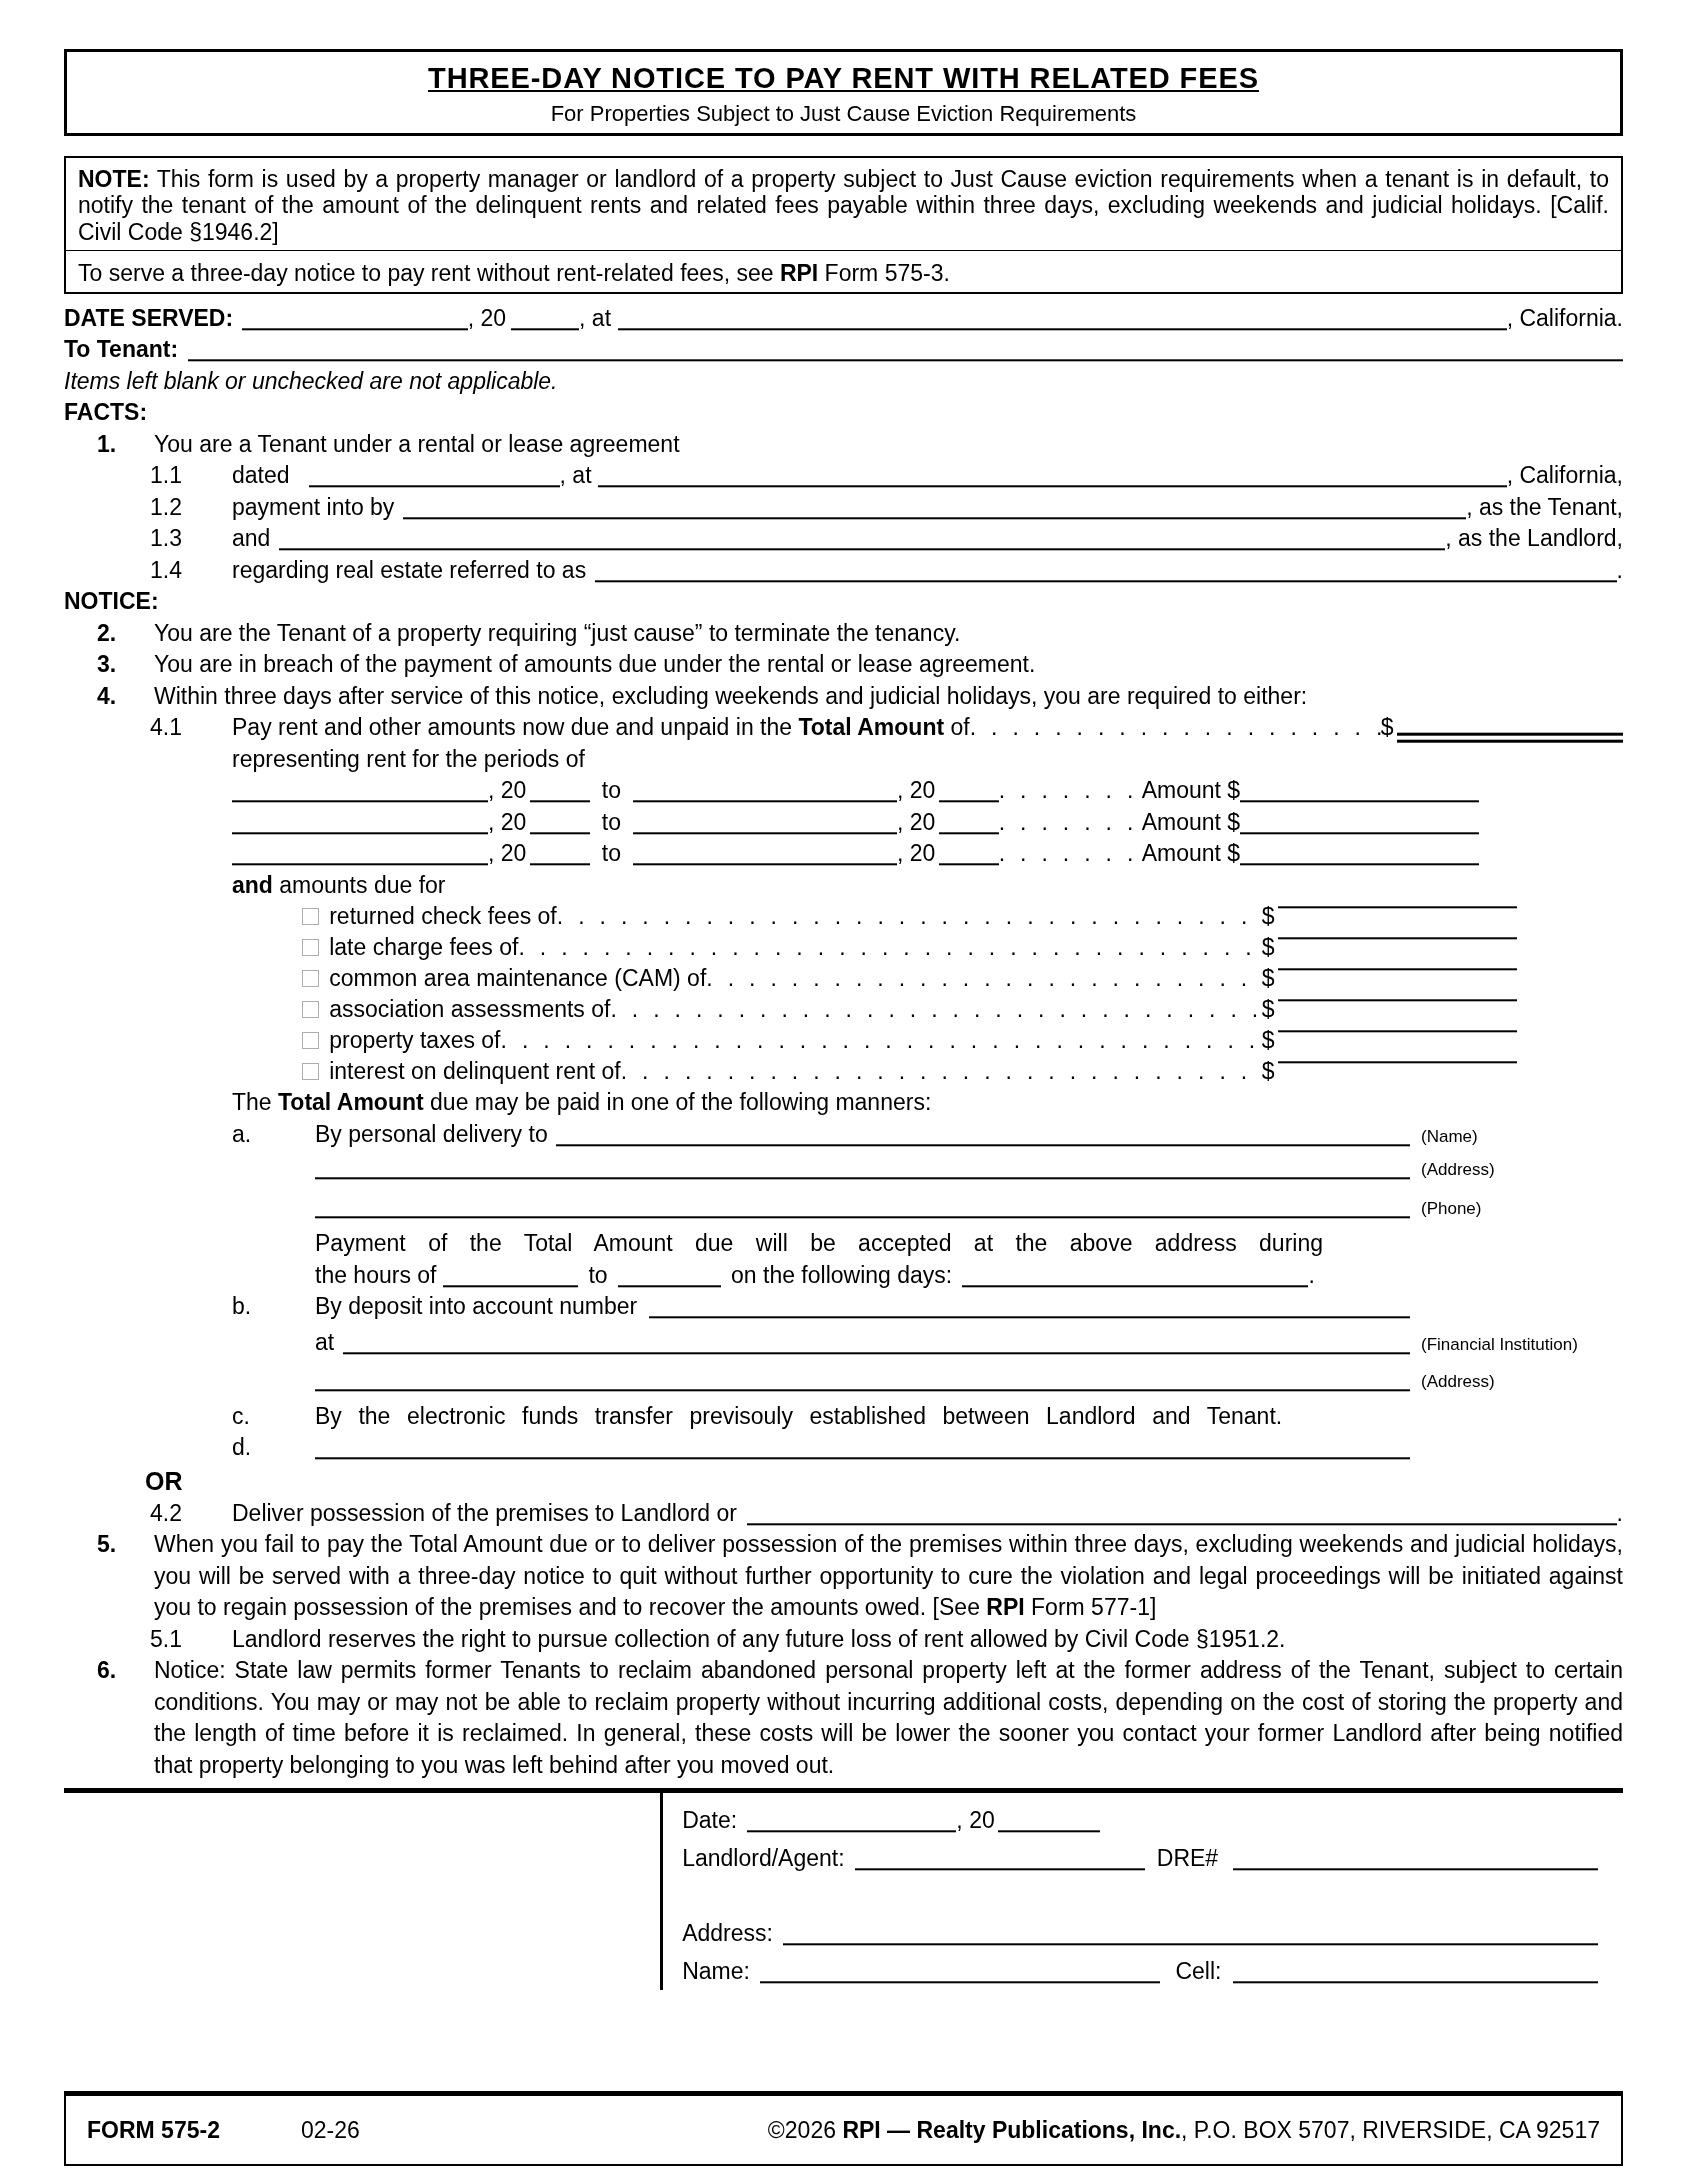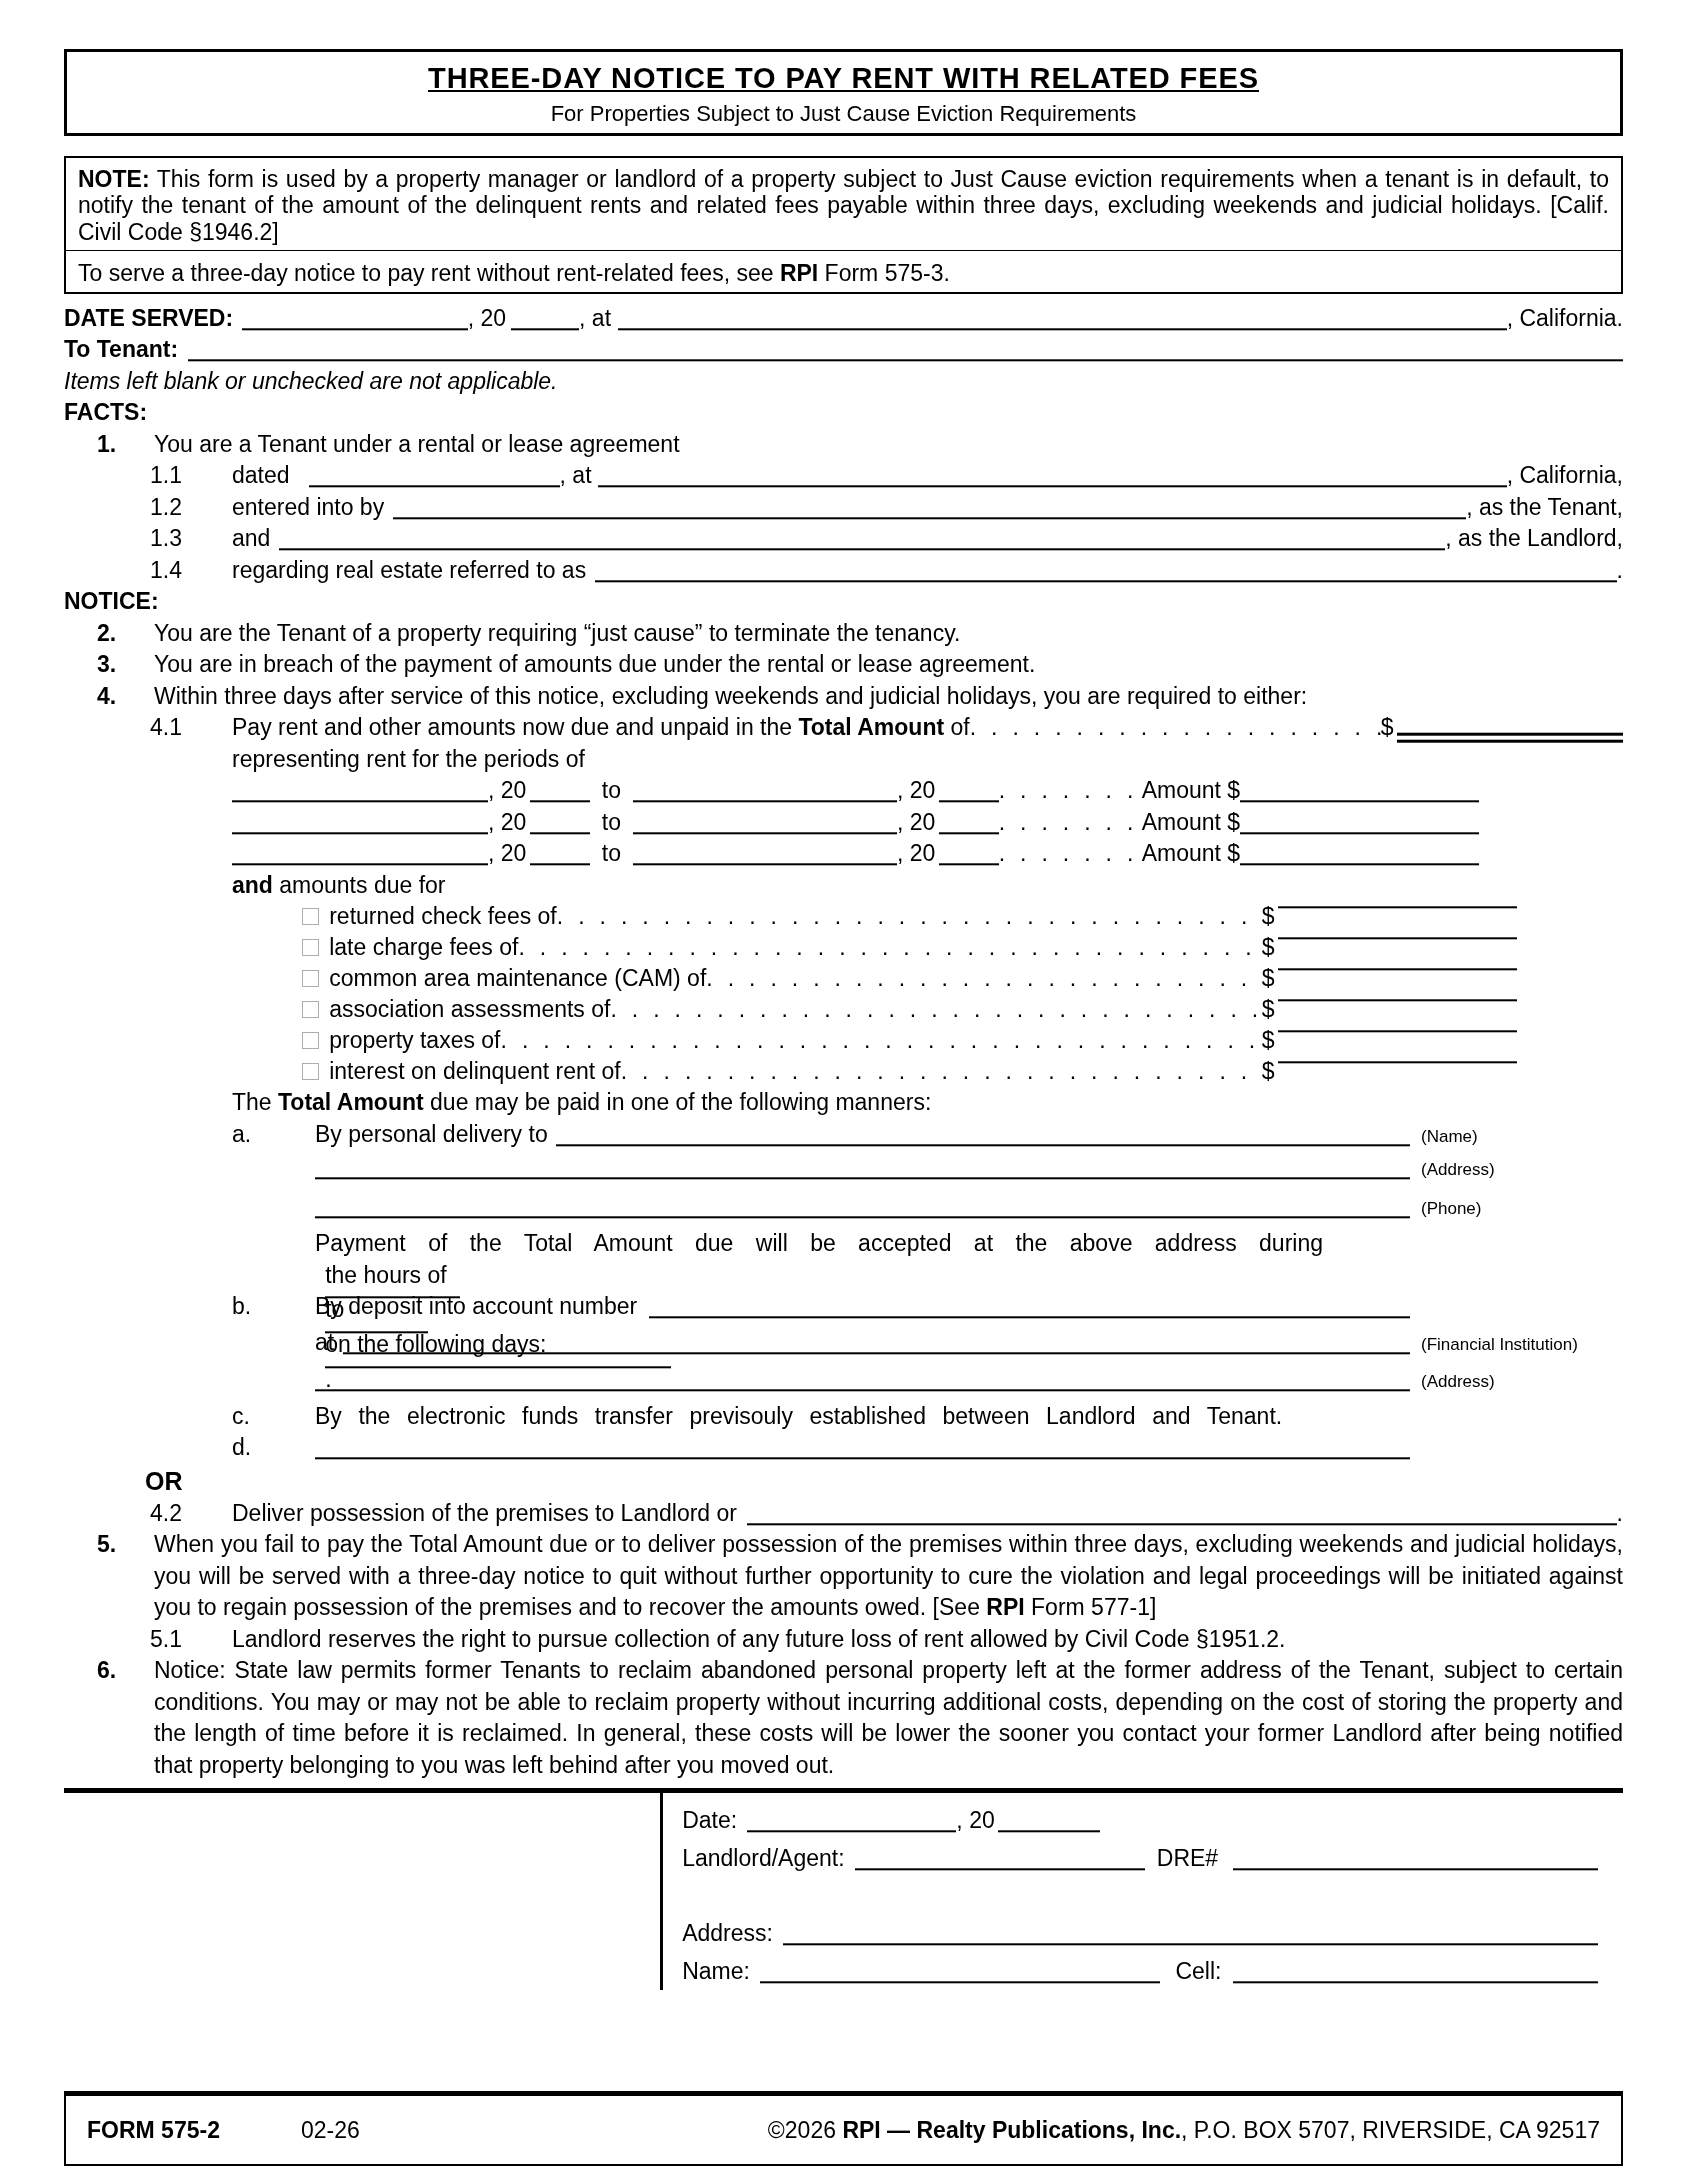--- a/index.html
+++ b/index.html
@@ -45,21 +45,21 @@
   .dots { flex:1 1 auto; overflow:hidden; white-space:nowrap; letter-spacing:4.3px; }
 
   .fee { display:flex; align-items:flex-start; margin-left:238px; margin-right:106px; height:31px; line-height:31px; }
   .fee span { white-space:pre; }
   .cb { width:17px; height:17px; border:1.7px solid #adadad; background:#fff; flex-shrink:0; align-self:center; margin-right:10.2px; }
 
   .lab { width:213px; padding-left:11px; font-size:17px; flex-shrink:0; white-space:pre; }
   .subline { display:flex; align-items:baseline; margin-left:251px; height:39px; line-height:39px; }
   .sp250 { width:213px; flex-shrink:0; }
   .pay { margin-left:251px; width:1099px; line-height:31.5px; word-spacing:16px; }
-  .hours { margin-left:251px;flex-direction:column; }
+  .hours { margin-left:251px; }
   .cline { word-spacing:10.2px; }
   .orline { margin-left:81px; height:34px; line-height:34px; font-weight:bold; font-size:25px; }
 
   
   .sigwrap { margin-top:6.8px; border-top:5.1px solid #000; display:flex; }
   .sig-spacer { width:596px; flex-shrink:0; }
   .sig-divider { width:2.6px; background:#000; flex-shrink:0; }
   .sig-fields { flex:1 1 auto; padding:8.5px 25px 0 19.6px; }
   .sigrow { display:flex; align-items:baseline; height:38px; line-height:38px; }
   .sigrow span { white-space:pre; }
@@ -123,21 +123,21 @@
       <span class="n2">1.1</span>
       <span>dated</span>
       <span class="b" style="width:251px;margin-left:19px;"></span>
       <span>, at</span>
       <span class="bf" style="margin-left:6.8px;"></span>
       <span>, California,</span>
     </div>
 
     <div class="l2 row">
       <span class="n2">1.2</span>
-      <span>entered into by</span>
+      <span>payment into by</span>
       <span class="bf" style="margin-left:8.5px;"></span>
       <span>, as the Tenant,</span>
     </div>
 
     <div class="l2 row">
       <span class="n2">1.3</span>
       <span>and</span>
       <span class="bf" style="margin-left:8.5px;"></span>
       <span>, as the Landlord,</span>
     </div>

